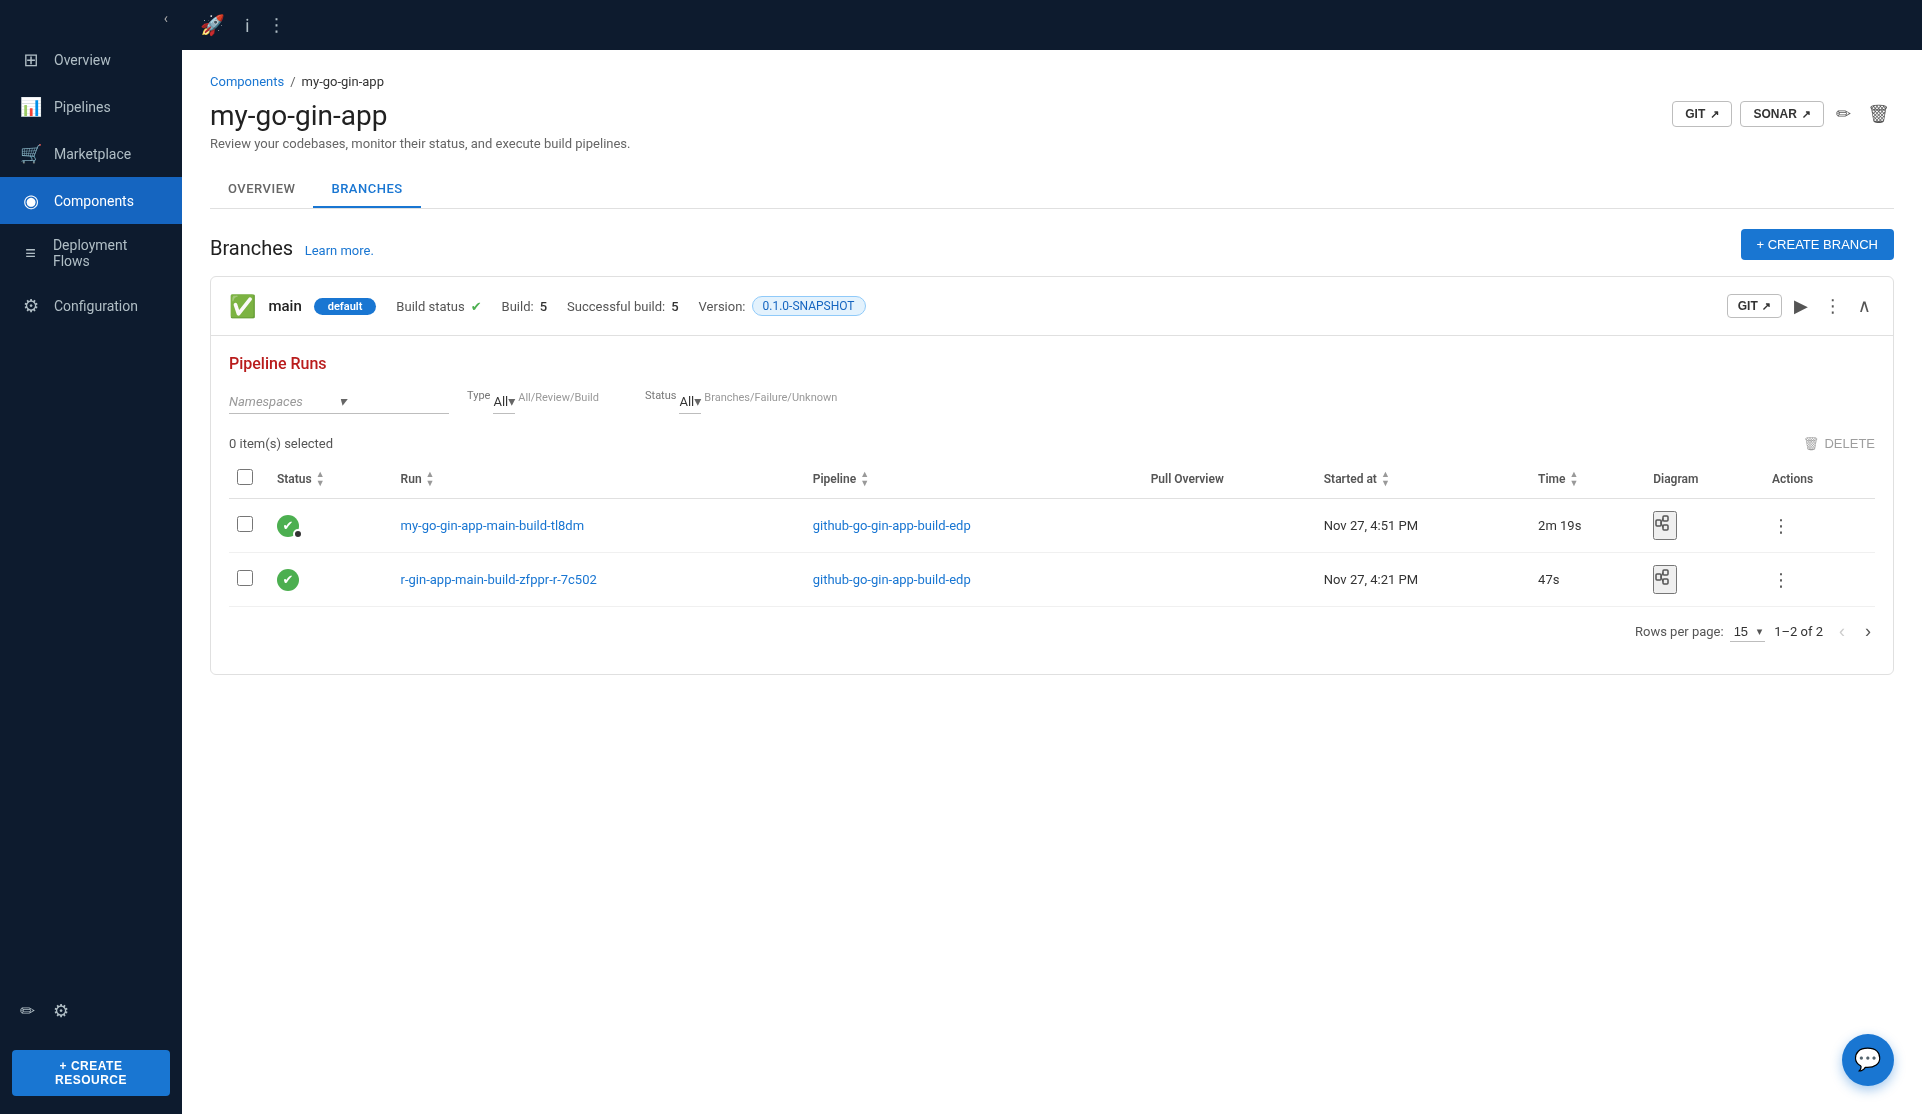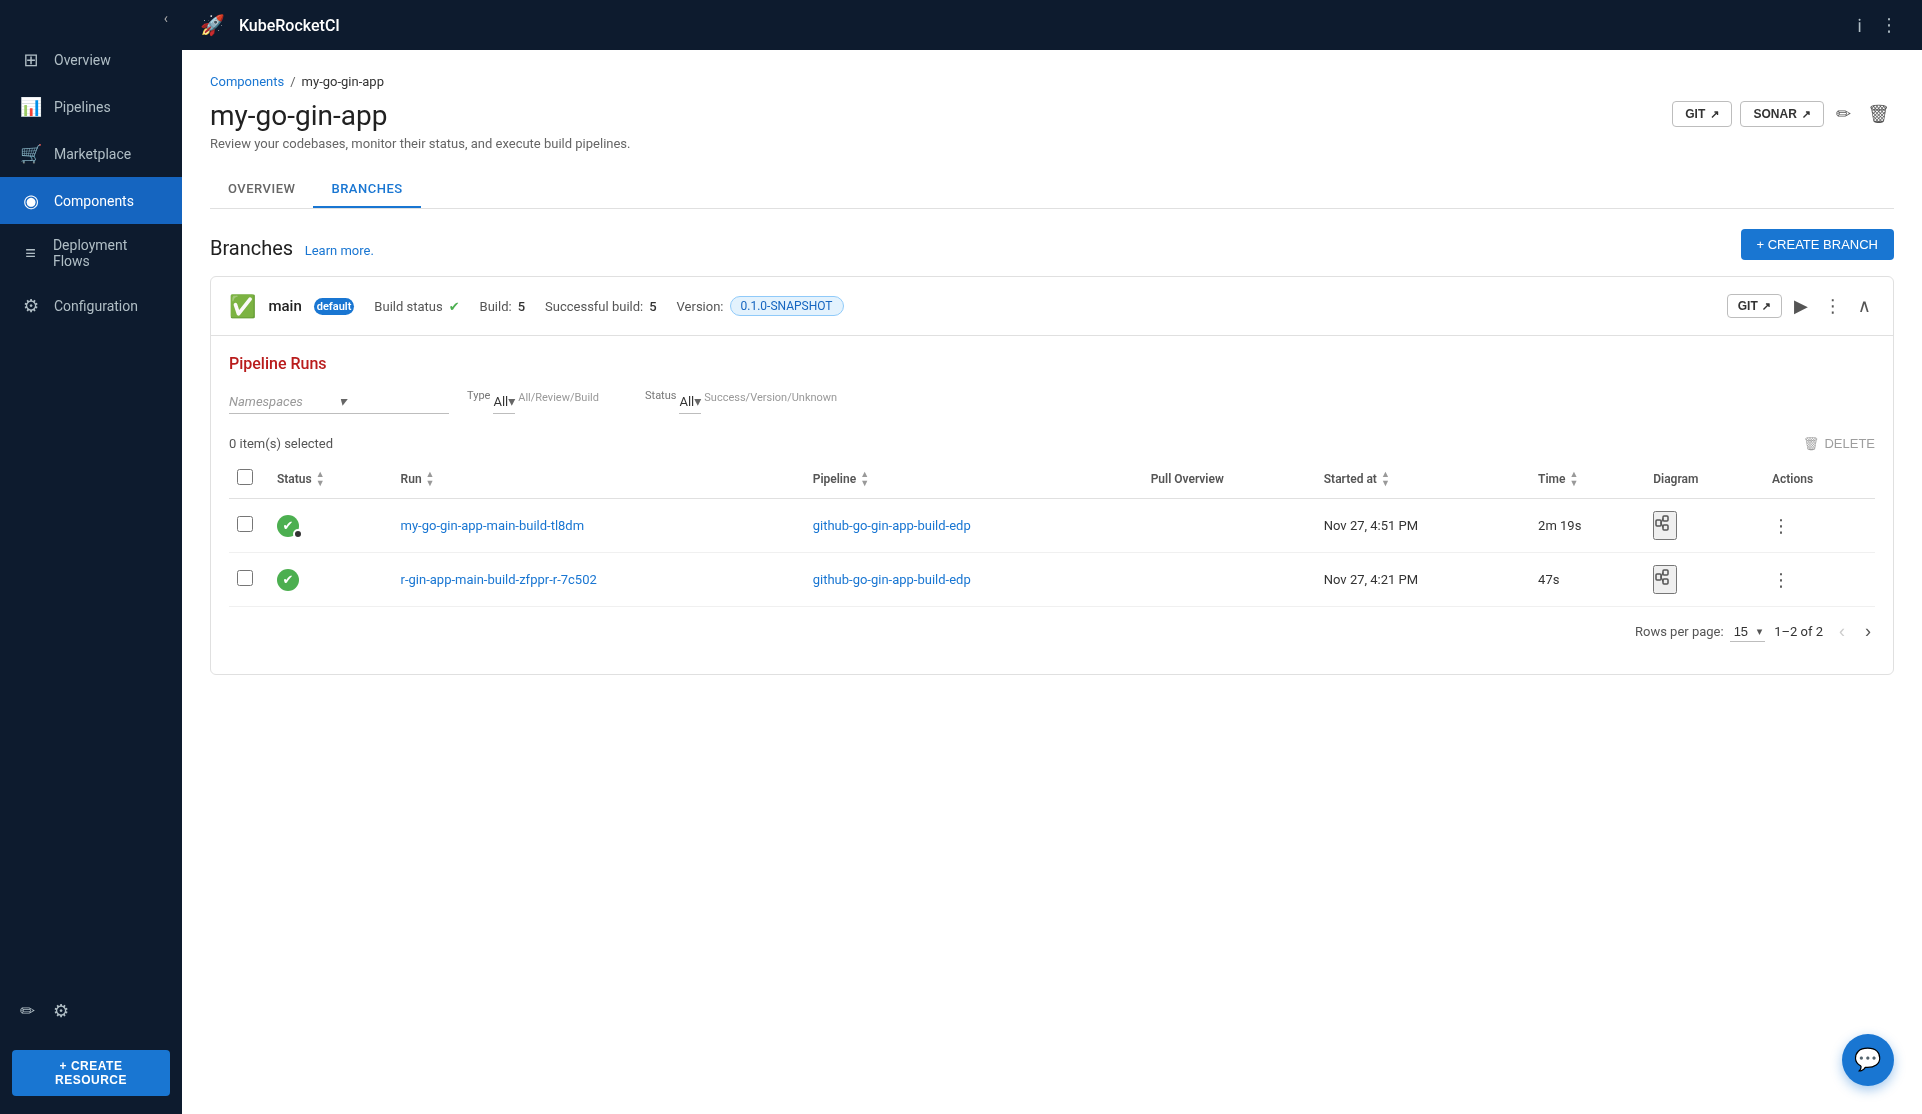--- a/index.html
+++ b/index.html
@@ -136,21 +136,21 @@
       overflow: hidden;
     }
     .branch-header {
       display: flex; align-items: center; padding: 14px 18px;
       gap: 12px; border-bottom: 1px solid #e0e0e0;
     }
     .branch-status-icon { color: #4caf50; font-size: 22px; }
     .branch-name { font-size: 15px; font-weight: 500; color: #212121; }
     .branch-badge {
       background: #1976d2; color: #fff; border-radius: 12px;
-      padding: 2px 3px; font-size: 11px; font-weight: 600;
+      padding: 2px 14px; font-size: 11px; font-weight: 600;
     }
     .branch-meta { display: flex; align-items: center; gap: 6px; font-size: 13px; color: #555; margin-left: 8px; }
     .branch-meta-val { font-weight: 500; color: #333; }
     .version-chip {
       background: #e3f2fd; border: 1px solid #90caf9; border-radius: 12px;
       padding: 2px 10px; font-size: 12px; color: #1565c0;
     }
     .branch-header-actions { margin-left: auto; display: flex; align-items: center; gap: 8px; }
     .branch-git-link {
       border: 1px solid #bdbdbd; border-radius: 4px; padding: 4px 10px;
@@ -286,21 +286,20 @@
   </div>
   <button class="create-resource-btn">
     <span>+ CREATE RESOURCE</span>
   </button>
 </div>
 
 <div class="main-wrapper">
 
   <div class="topbar">
     <span class="topbar-logo">🚀</span>
-    <span class="topbar-title">KubeRocketCI</span>
     <div class="topbar-actions">
       <button>ℹ</button>
       <button>⋮</button>
     </div>
   </div>
 
   <div class="main-content">
 
     <div class="breadcrumb">
       <a href="#">Components</a>
@@ -393,21 +392,21 @@
               <span class="arrow">▾</span>
             </div>
             <div class="filter-hint">All/Review/Build</div>
           </div>
           <div class="filter-group">
             <div class="filter-label">Status</div>
             <div class="filter-select-wrap">
               <span>All</span>
               <span class="arrow">▾</span>
             </div>
-            <div class="filter-hint">Success/Version/Unknown</div>
+            <div class="filter-hint">Branches/Failure/Unknown</div>
           </div>
         </div>
 
         <div class="table-toolbar">
           <span>0 item(s) selected</span>
           <button class="delete-btn">
             <span>🗑</span>
             <span>DELETE</span>
           </button>
         </div>

